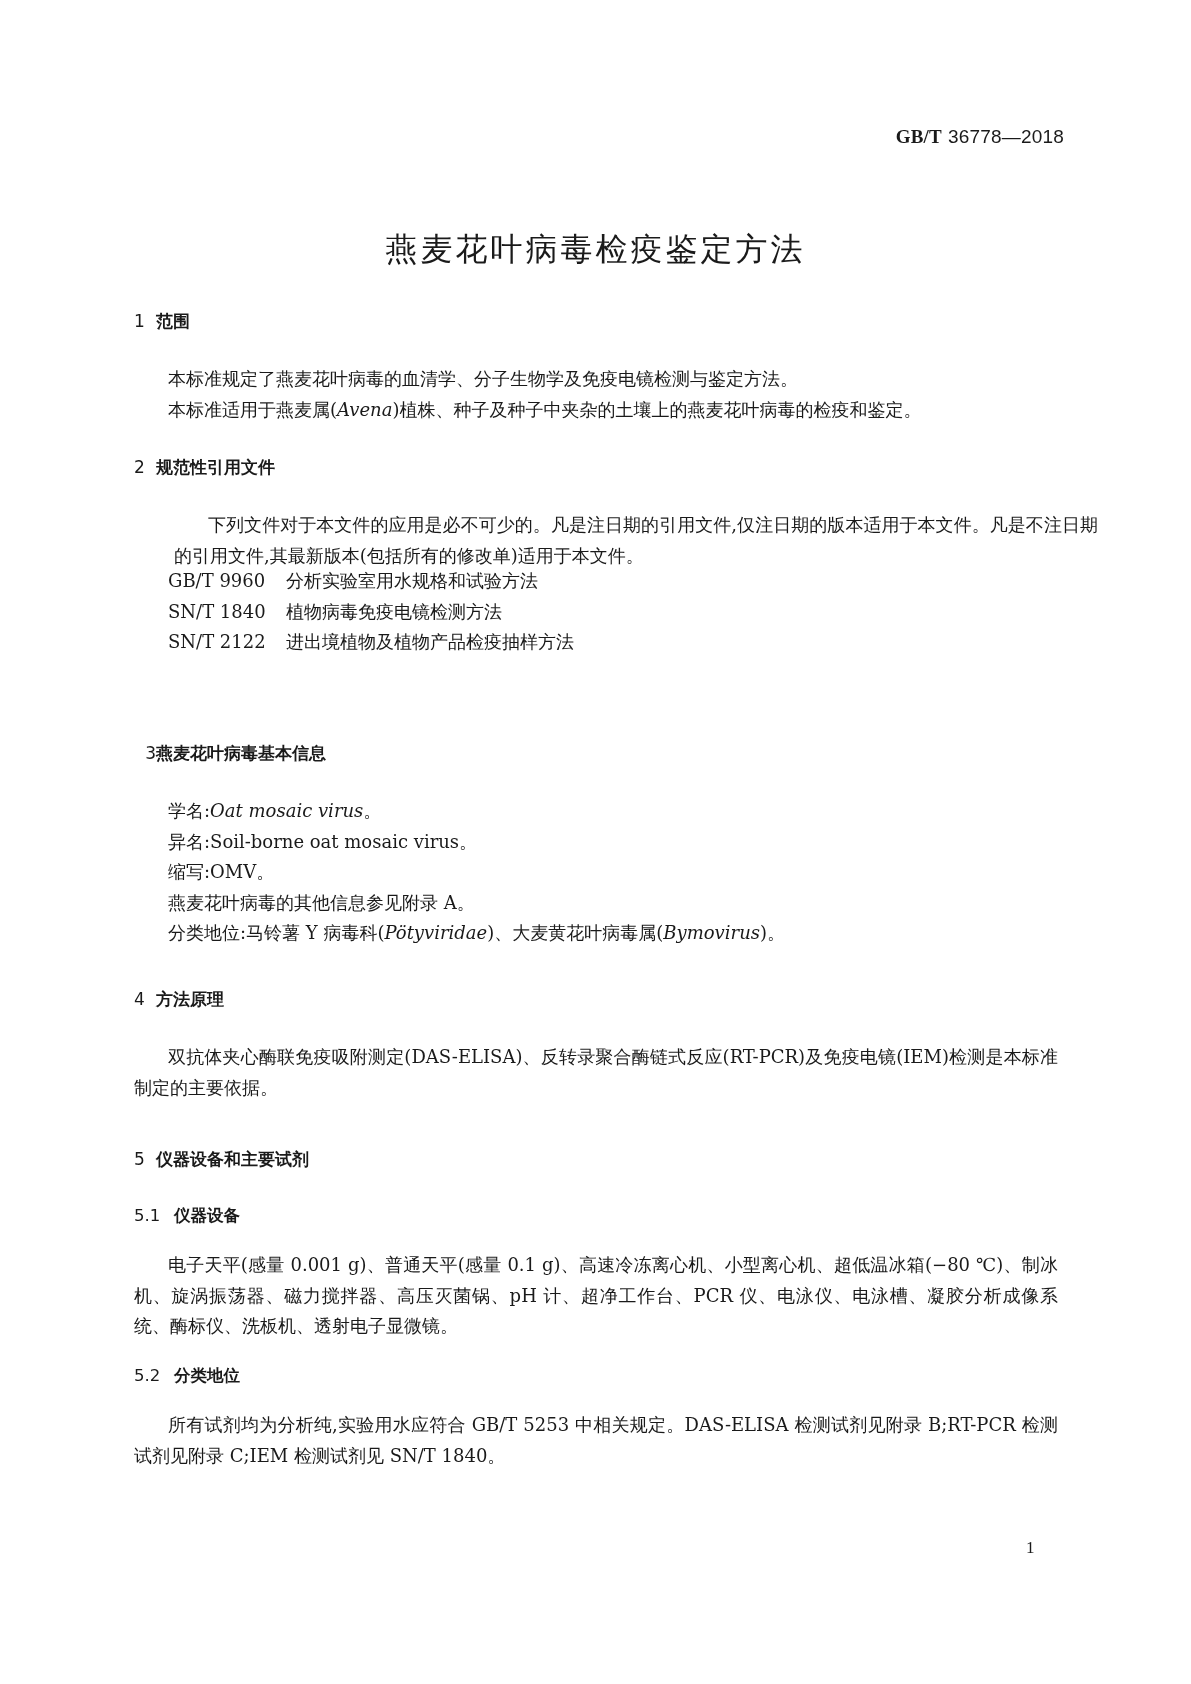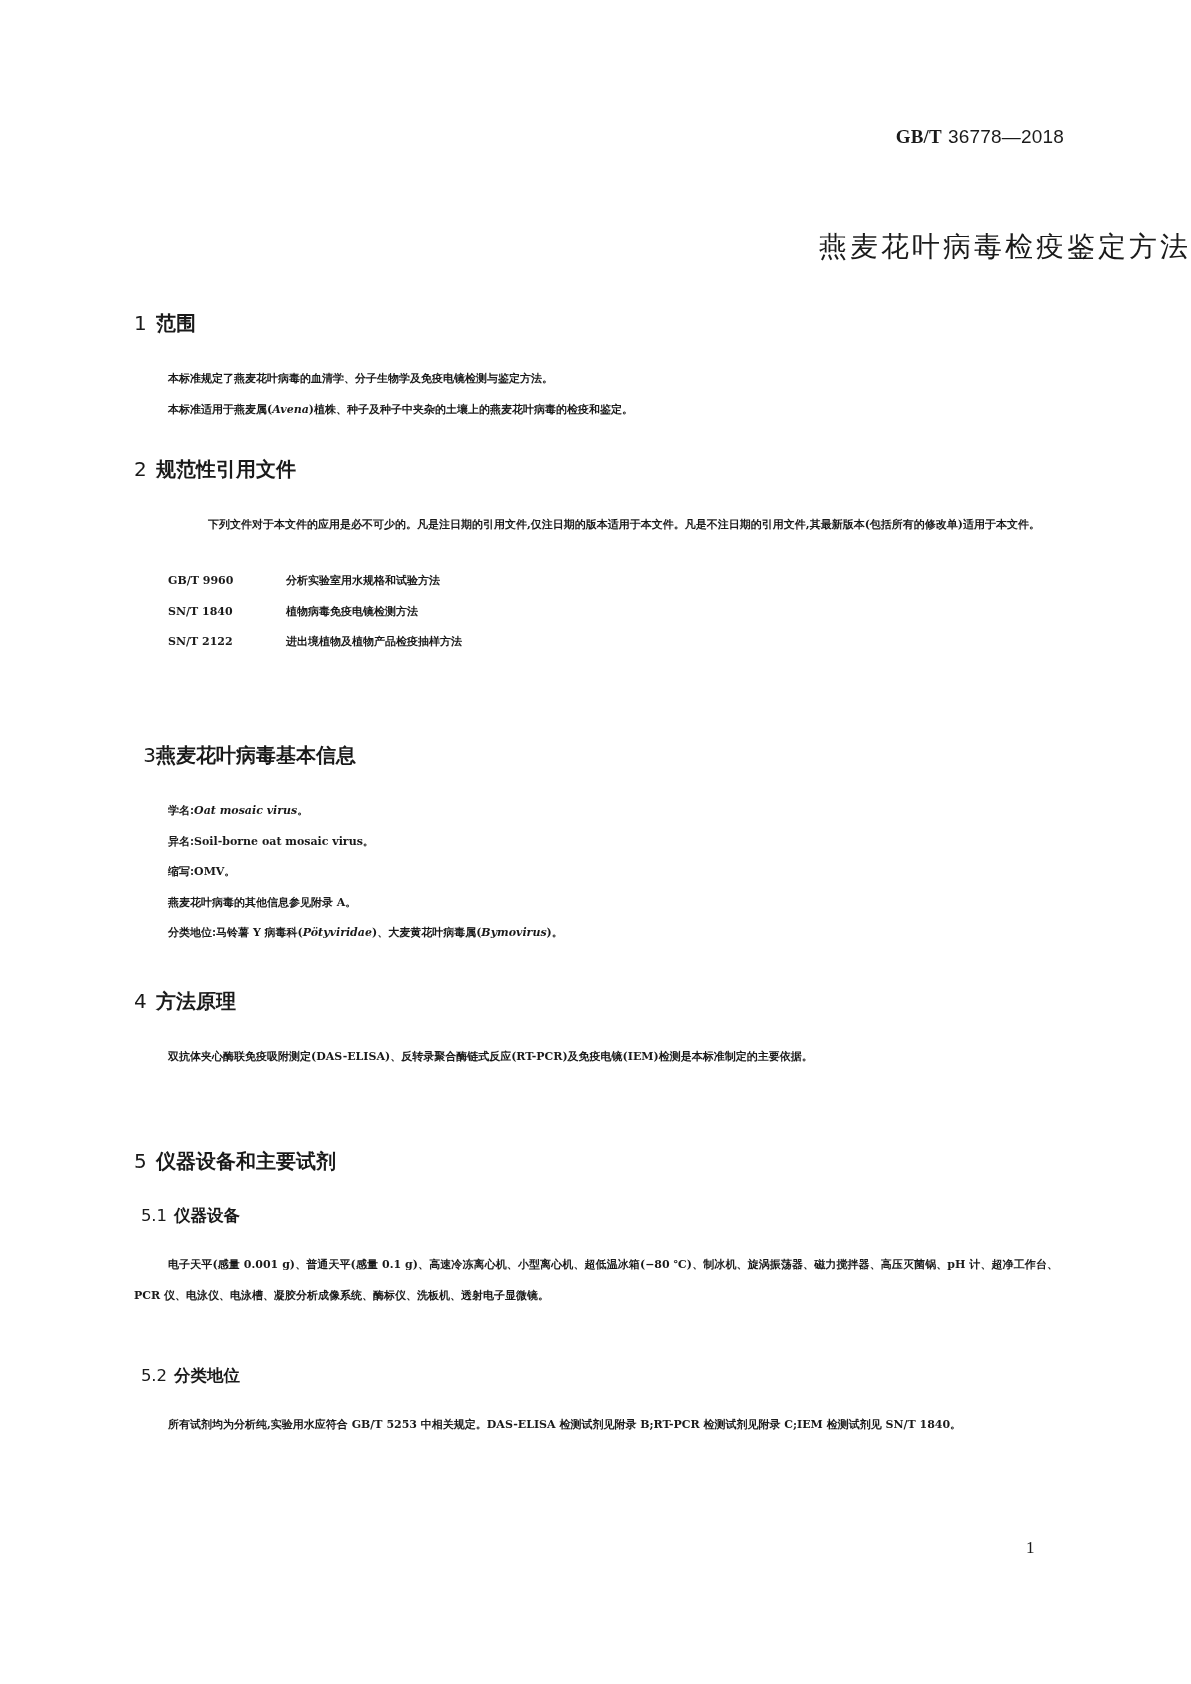--- a/index.html
+++ b/index.html
@@ -5,37 +5,37 @@
     html, body { margin: 0; padding: 0; background: #ffffff; }
     body { width: 1191px; height: 1684px; position: relative; overflow: hidden; color: #1a1a1a; }
     .page { position: absolute; left: 0; top: 0; width: 1191px; height: 1220px; }
     .std-code {
       position: absolute; right: 127px; top: 126px;
       font-family: "Liberation Serif", serif; font-size: 19px; letter-spacing: 0.2px;
     }
     .std-code .gb { font-weight: bold; }
     .std-code .num { font-family: "Liberation Sans", sans-serif; margin-left: 6px; }
     .title {
-      position: absolute; left: 0; width: 1191px; top: 228px; text-align: right;
-      font-family: "DejaVu Sans", sans-serif; font-size: 28px; letter-spacing: 3px; font-weight: 500;
+      position: absolute; left: 0; width: 1191px; top: 228px; text-align: center;
+      font-family: "DejaVu Sans", sans-serif; font-size: 32px; letter-spacing: 3px; font-weight: 500;
     }
     .h1 {
       position: absolute; left: 134px;
-      font-family: "DejaVu Sans", sans-serif; font-size: 20px; font-weight: bold;
+      font-family: "DejaVu Sans", sans-serif; font-size: 17px; font-weight: bold;
     }
     .h1 .n { display: inline-block; width: 22px; font-weight: normal; }
     .h2 {
       position: absolute; left: 134px;
-      font-family: "DejaVu Sans", sans-serif; font-size: 16.5px; font-weight: bold; text-align: center;
+      font-family: "DejaVu Sans", sans-serif; font-size: 16.5px; font-weight: bold;
     }
     .h2 .n { display: inline-block; width: 40px; font-weight: normal; }
     .p {
       position: absolute; left: 134px; width: 924px;
-      font-family: "DejaVu Serif", serif; font-size: 11px; line-height: 30.5px;
-      text-align: justify; text-indent: 34px; font-weight: bold;
+      font-family: "DejaVu Serif", serif; font-size: 18px; line-height: 30.5px;
+      text-align: justify; text-indent: 34px;
     }
     .p.noindent { text-indent: 0; padding-left: 34px; width: 890px; }
     .p i { font-style: italic; margin-top: 32px; }
     .ref { display: flex; }
     .ref .code { display: inline-block; width: 118px; }
     .page-num {
       position: absolute; left: 1026px; top: 1538px;
       font-family: "Liberation Serif", serif; font-size: 17px;
     }
   </style>

